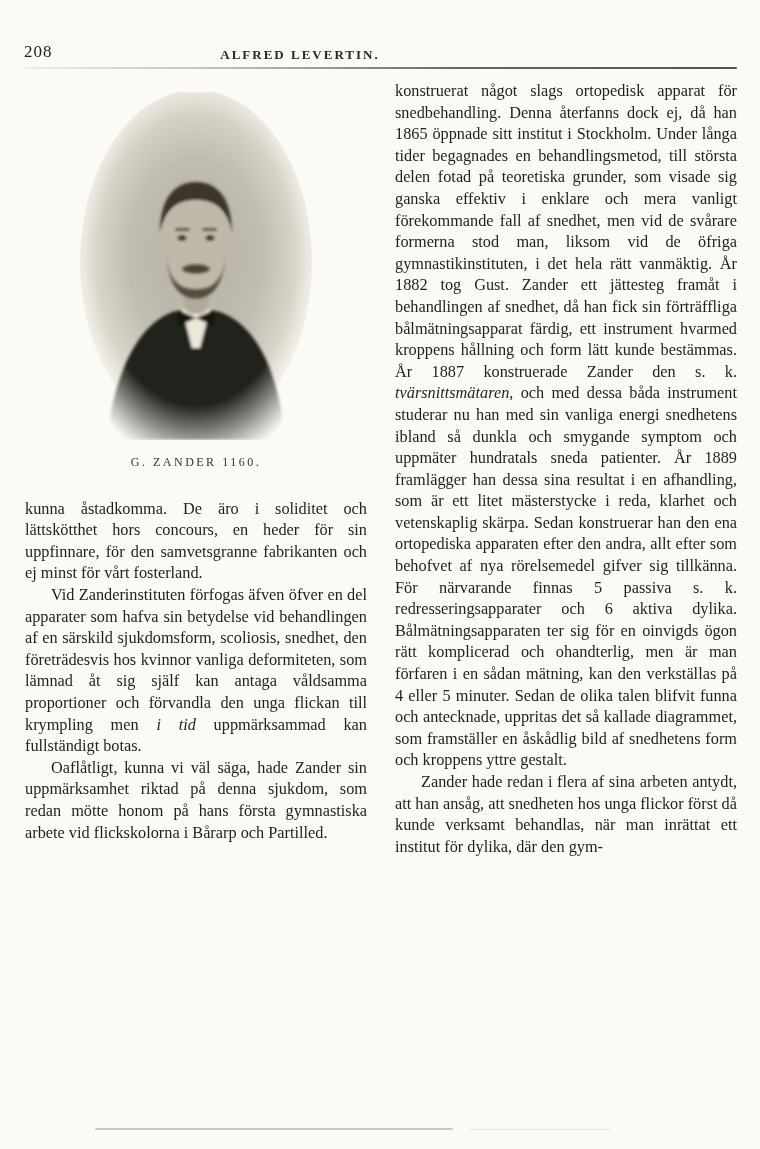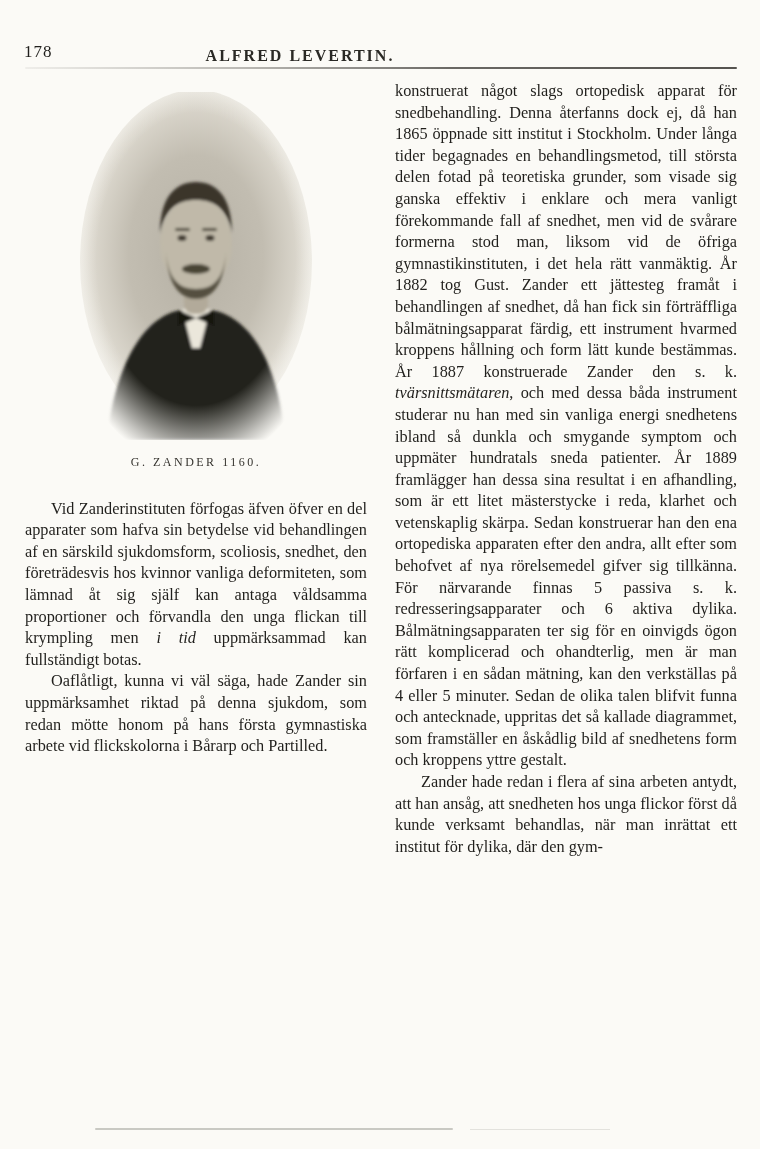--- a/index.html
+++ b/index.html
@@ -18,21 +18,21 @@
     top: 42px;
     font-size: 17px;
     letter-spacing: 1px;
   }
   .header-title {
     position: absolute;
     left: 100px;
     top: 47px;
     width: 400px;
     text-align: center;
-    font-size: 16px;
+    font-size: 13px;
     letter-spacing: 2px;
     font-weight: bold;
     color: #2a2925;
   }
   .header-rule {
     position: absolute;
     left: 25px;
     top: 67px;
     width: 712px;
     height: 2px;
@@ -82,21 +82,21 @@
     left: 470px;
     top: 1129px;
     width: 140px;
     height: 1px;
     background: rgba(120,118,110,0.18);
   }
 </style>
 </head>
 <body>
 
-<div class="page-number">178</div>
+<div class="page-number">208</div>
 <div class="header-title">ALFRED LEVERTIN.</div>
 <div class="header-rule"></div>
 
 <div class="col col-left">
   <figure>
     <div class="portrait">
       <svg viewBox="0 0 236 348" width="236" height="348">
         <defs>
           <radialGradient id="vig" cx="50%" cy="48%" r="58%">
             <stop offset="0%" stop-color="#b5b0a4"></stop>
@@ -129,20 +129,21 @@
           <rect x="97" y="136" width="15" height="3" rx="1.5" fill="#4a4436"></rect>
           <rect x="124" y="136" width="15" height="3" rx="1.5" fill="#4a4436"></rect>
           <path d="M118 226 L100 218 L100 234 Z" fill="#14130f"></path>
           <path d="M118 226 L136 218 L136 234 Z" fill="#14130f"></path>
         </g>
         <rect x="0" y="0" width="236" height="348" fill="url(#fade)"></rect>
       </svg>
     </div>
     <figcaption>G. ZANDER 1160.</figcaption>
   </figure>
+  <p><span>kunna åstadkomma.  De äro i soliditet och lättskötthet hors concours, en heder för sin uppfinnare, för den samvetsgranne fabrikanten och ej minst för vårt fosterland.</span></p>
   <p class="indent"><span>Vid Zanderinstituten förfogas äfven öfver en del apparater som hafva sin betydelse vid behandlingen af en särskild sjukdomsform, scoliosis, snedhet, den företrädesvis hos kvinnor vanliga deformiteten, som lämnad åt sig själf kan antaga våldsamma proportioner och förvandla den unga flickan till krympling men </span><em>i tid</em><span> uppmärksammad kan fullständigt botas.</span></p>
   <p class="indent"><span>Oaflåtligt, kunna vi väl säga, hade Zander sin uppmärksamhet riktad på denna sjukdom, som redan mötte honom på hans första gymnastiska arbete vid flickskolorna i Bårarp och Partilled.</span></p>
 </div>
 
 <div class="col col-right">
   <p><span>konstruerat något slags ortopedisk apparat för snedbehandling.  Denna återfanns dock ej, då han 1865 öppnade sitt institut i Stockholm.  Under långa tider begagnades en behandlingsmetod, till största delen fotad på teoretiska grunder, som visade sig ganska effektiv i enklare och mera vanligt förekommande fall af snedhet, men vid de svårare formerna stod man, liksom vid de öfriga gymnastikinstituten, i det hela rätt vanmäktig.  År 1882 tog Gust. Zander ett jättesteg framåt i behandlingen af snedhet, då han fick sin förträffliga bålmätningsapparat färdig, ett instrument hvarmed kroppens hållning och form lätt kunde bestämmas.  År 1887 konstruerade Zander den s. k. </span><em>tvärsnittsmätaren</em><span>, och med dessa båda instrument studerar nu han med sin vanliga energi snedhetens ibland så dunkla och smygande symptom och uppmäter hundratals sneda patienter.  År 1889 framlägger han dessa sina resultat i en afhandling, som är ett litet mästerstycke i reda, klarhet och vetenskaplig skärpa.  Sedan konstruerar han den ena ortopediska apparaten efter den andra, allt efter som behofvet af nya rörelsemedel gifver sig tillkänna.  För närvarande finnas 5 passiva s. k. redresseringsapparater och 6 aktiva dylika.  Bålmätningsapparaten ter sig för en oinvigds ögon rätt komplicerad och ohandterlig, men är man förfaren i en sådan mätning, kan den verkställas på 4 eller 5 minuter.  Sedan de olika talen blifvit funna och antecknade, uppritas det så kallade diagrammet, som framställer en åskådlig bild af snedhetens form och kroppens yttre gestalt.</span></p>
   <p class="indent"><span>Zander hade redan i flera af sina arbeten antydt, att han ansåg, att snedheten hos unga flickor först då kunde verksamt behandlas, när man inrättat ett institut för dylika, där den gym-</span></p>
 </div>
 
 <div class="scan-mark-bottom"></div>

